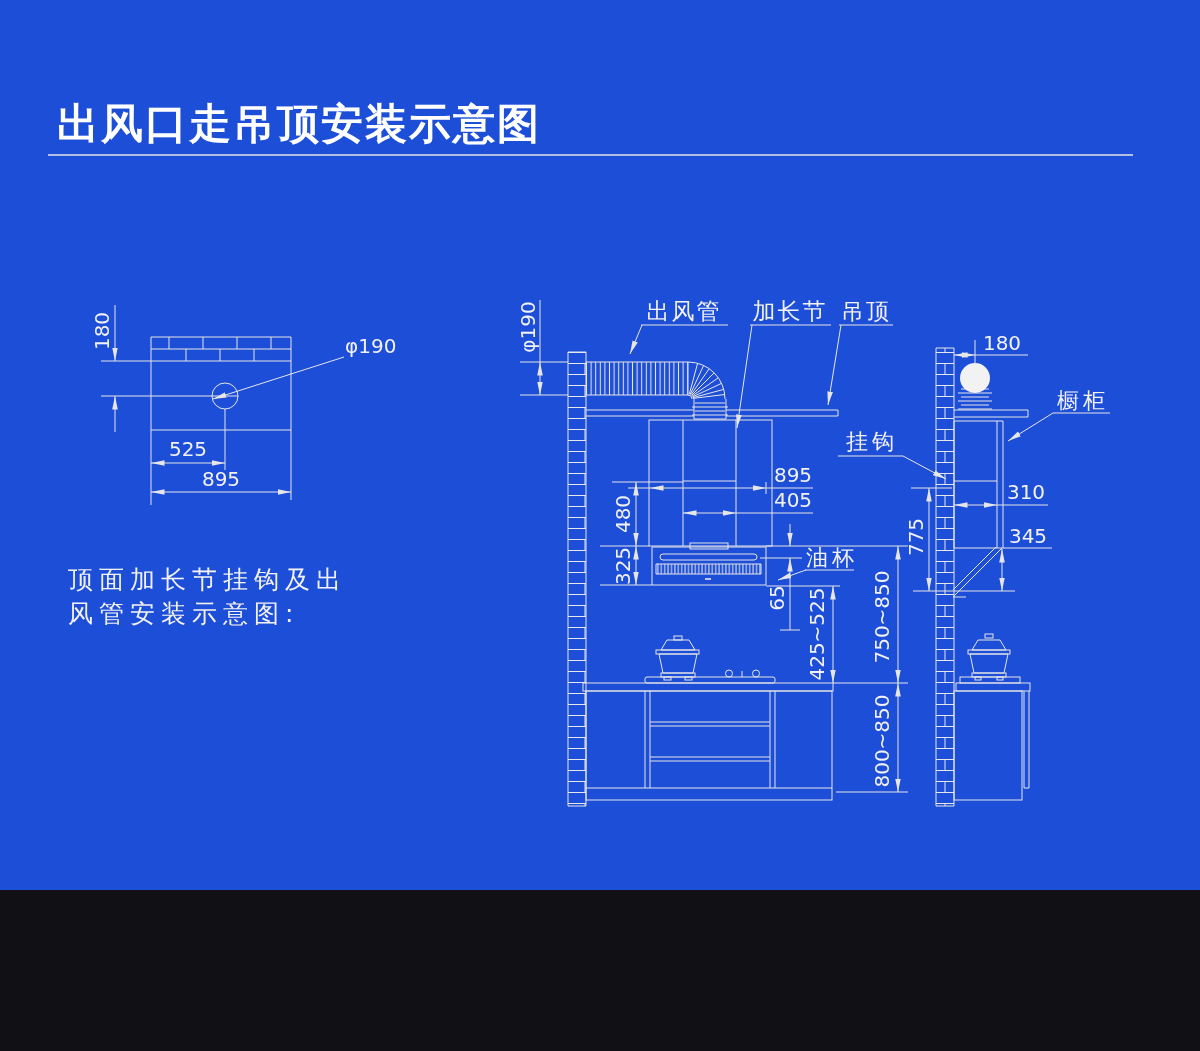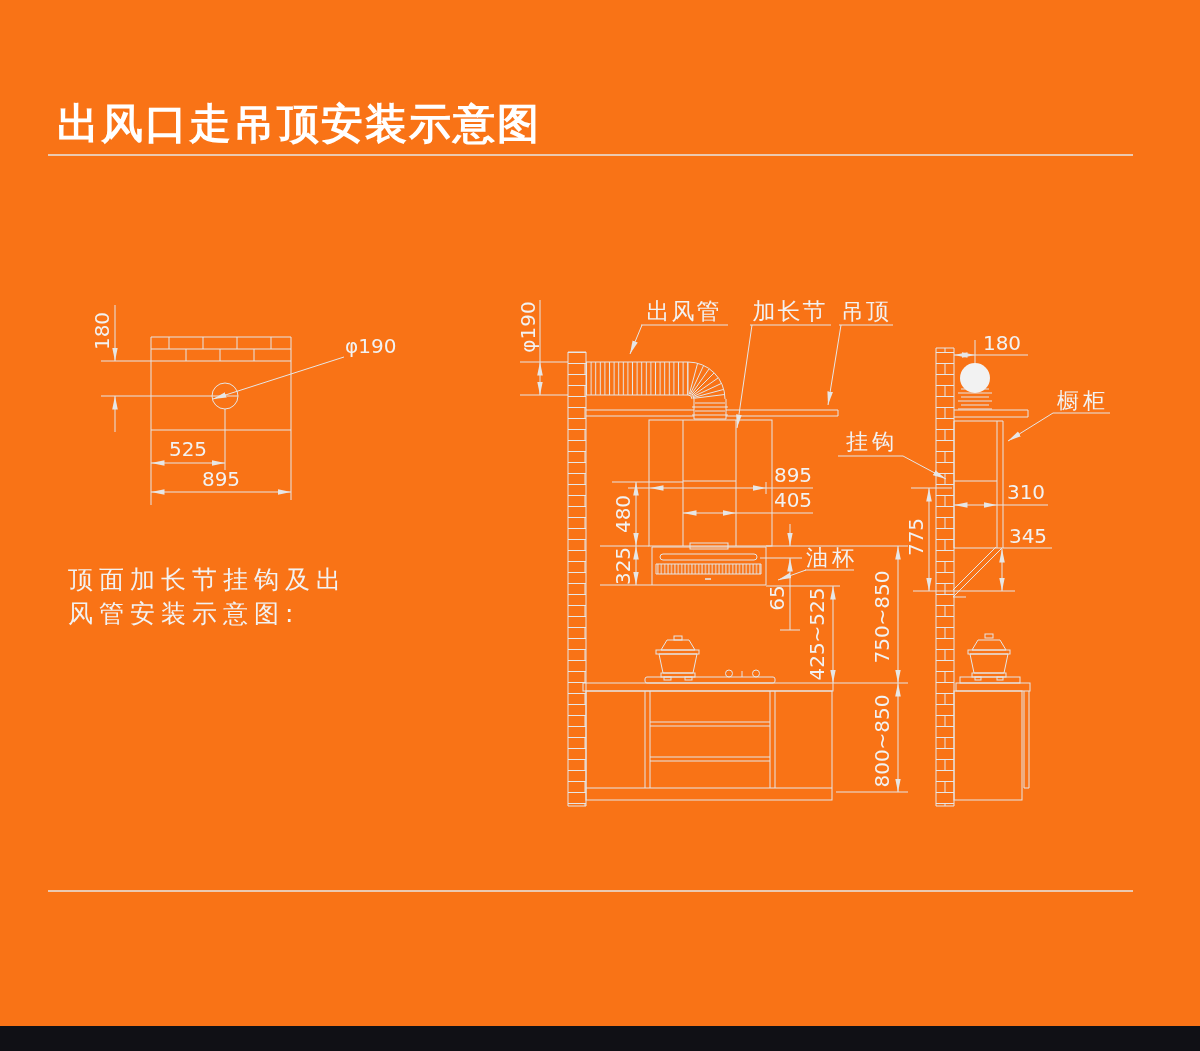--- a/index.html
+++ b/index.html
@@ -1,16 +1,16 @@
 <!DOCTYPE html>
 <html><head>
 <meta charset="utf-8">
 <style>
   html,body{margin:0;padding:0;background:#101015;}
-  .page{position:relative;width:1200px;height:1026px;background:#f97316;overflow:hidden;}
+  .page{position:relative;width:1200px;height:890px;background:#1d4ed8;overflow:hidden;}
   svg{display:block}
   .s{stroke:#e6e6e6;stroke-width:1;fill:none;}
   .s2{stroke:#e6e6e6;stroke-width:1.6;fill:none;}
   .fw{fill:#f2f2f2;stroke:none;}
   .t{font-family:"DejaVu Sans","Liberation Sans",sans-serif;fill:#f2f2f2;}
   .num{font-size:20px;}
   .lbl{font-size:23px;letter-spacing:2px;}
   .lbl2{font-size:22px;letter-spacing:4px;}
   .ttl{font-size:42px;font-weight:bold;letter-spacing:2px;fill:#ffffff;}
   .cap{font-size:25px;letter-spacing:6px;}

